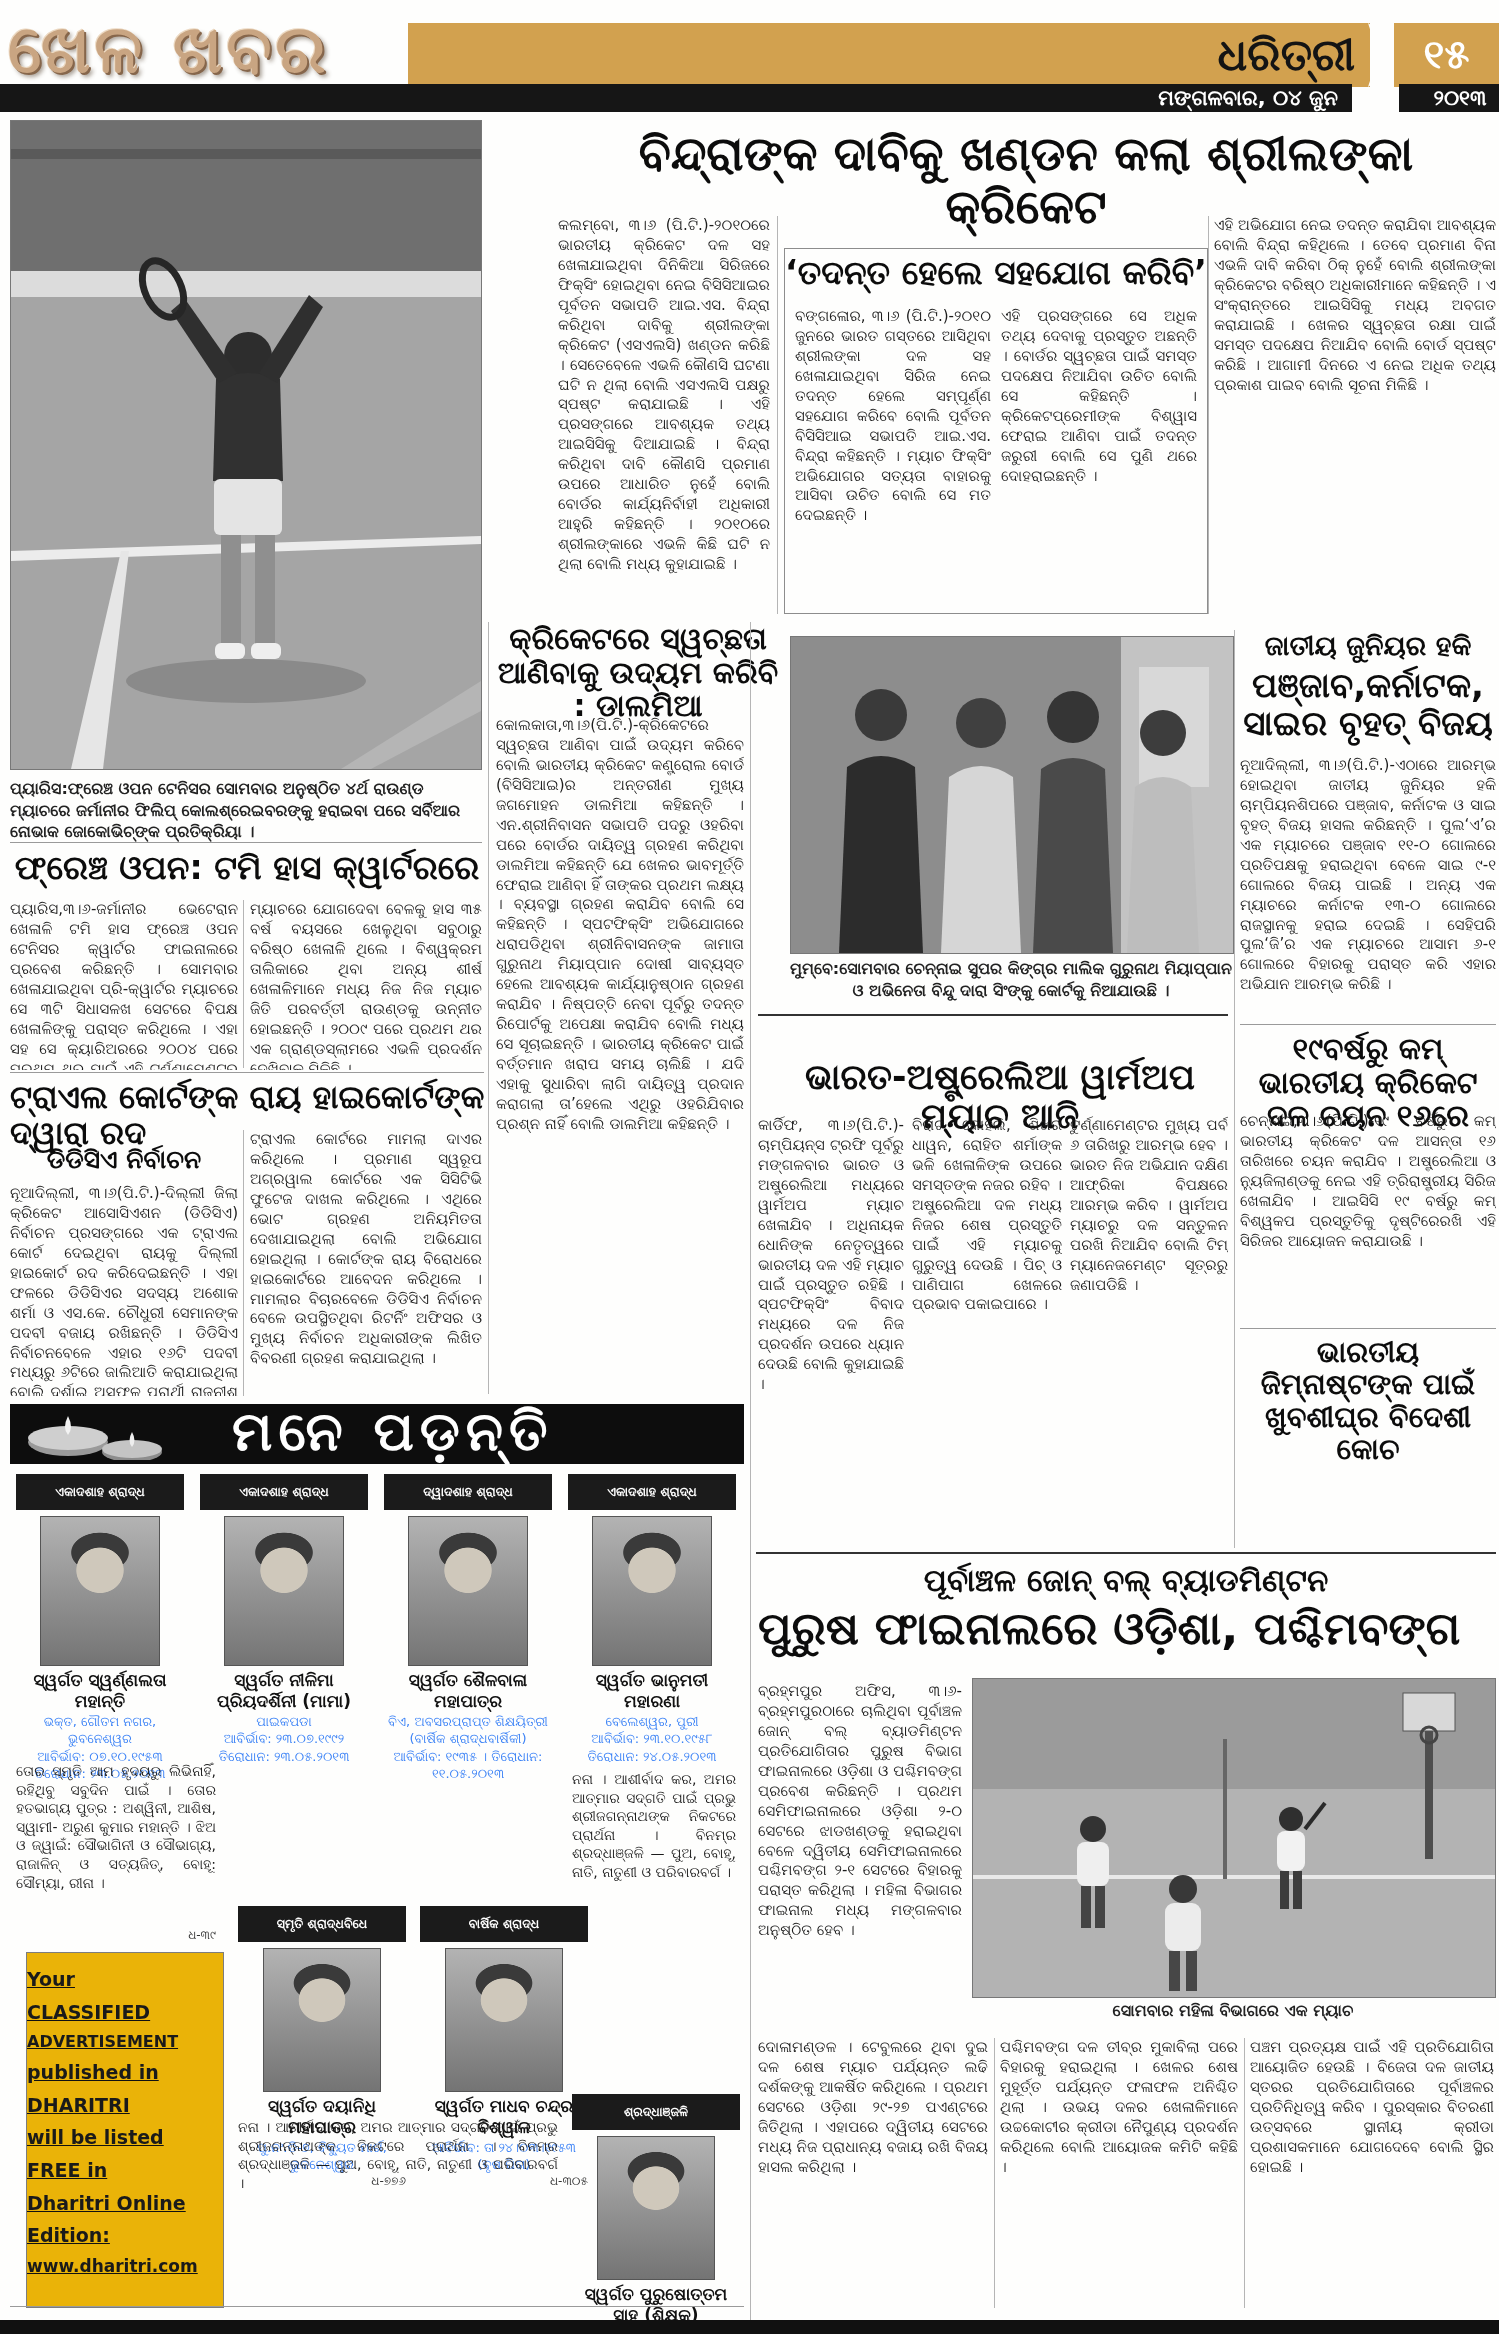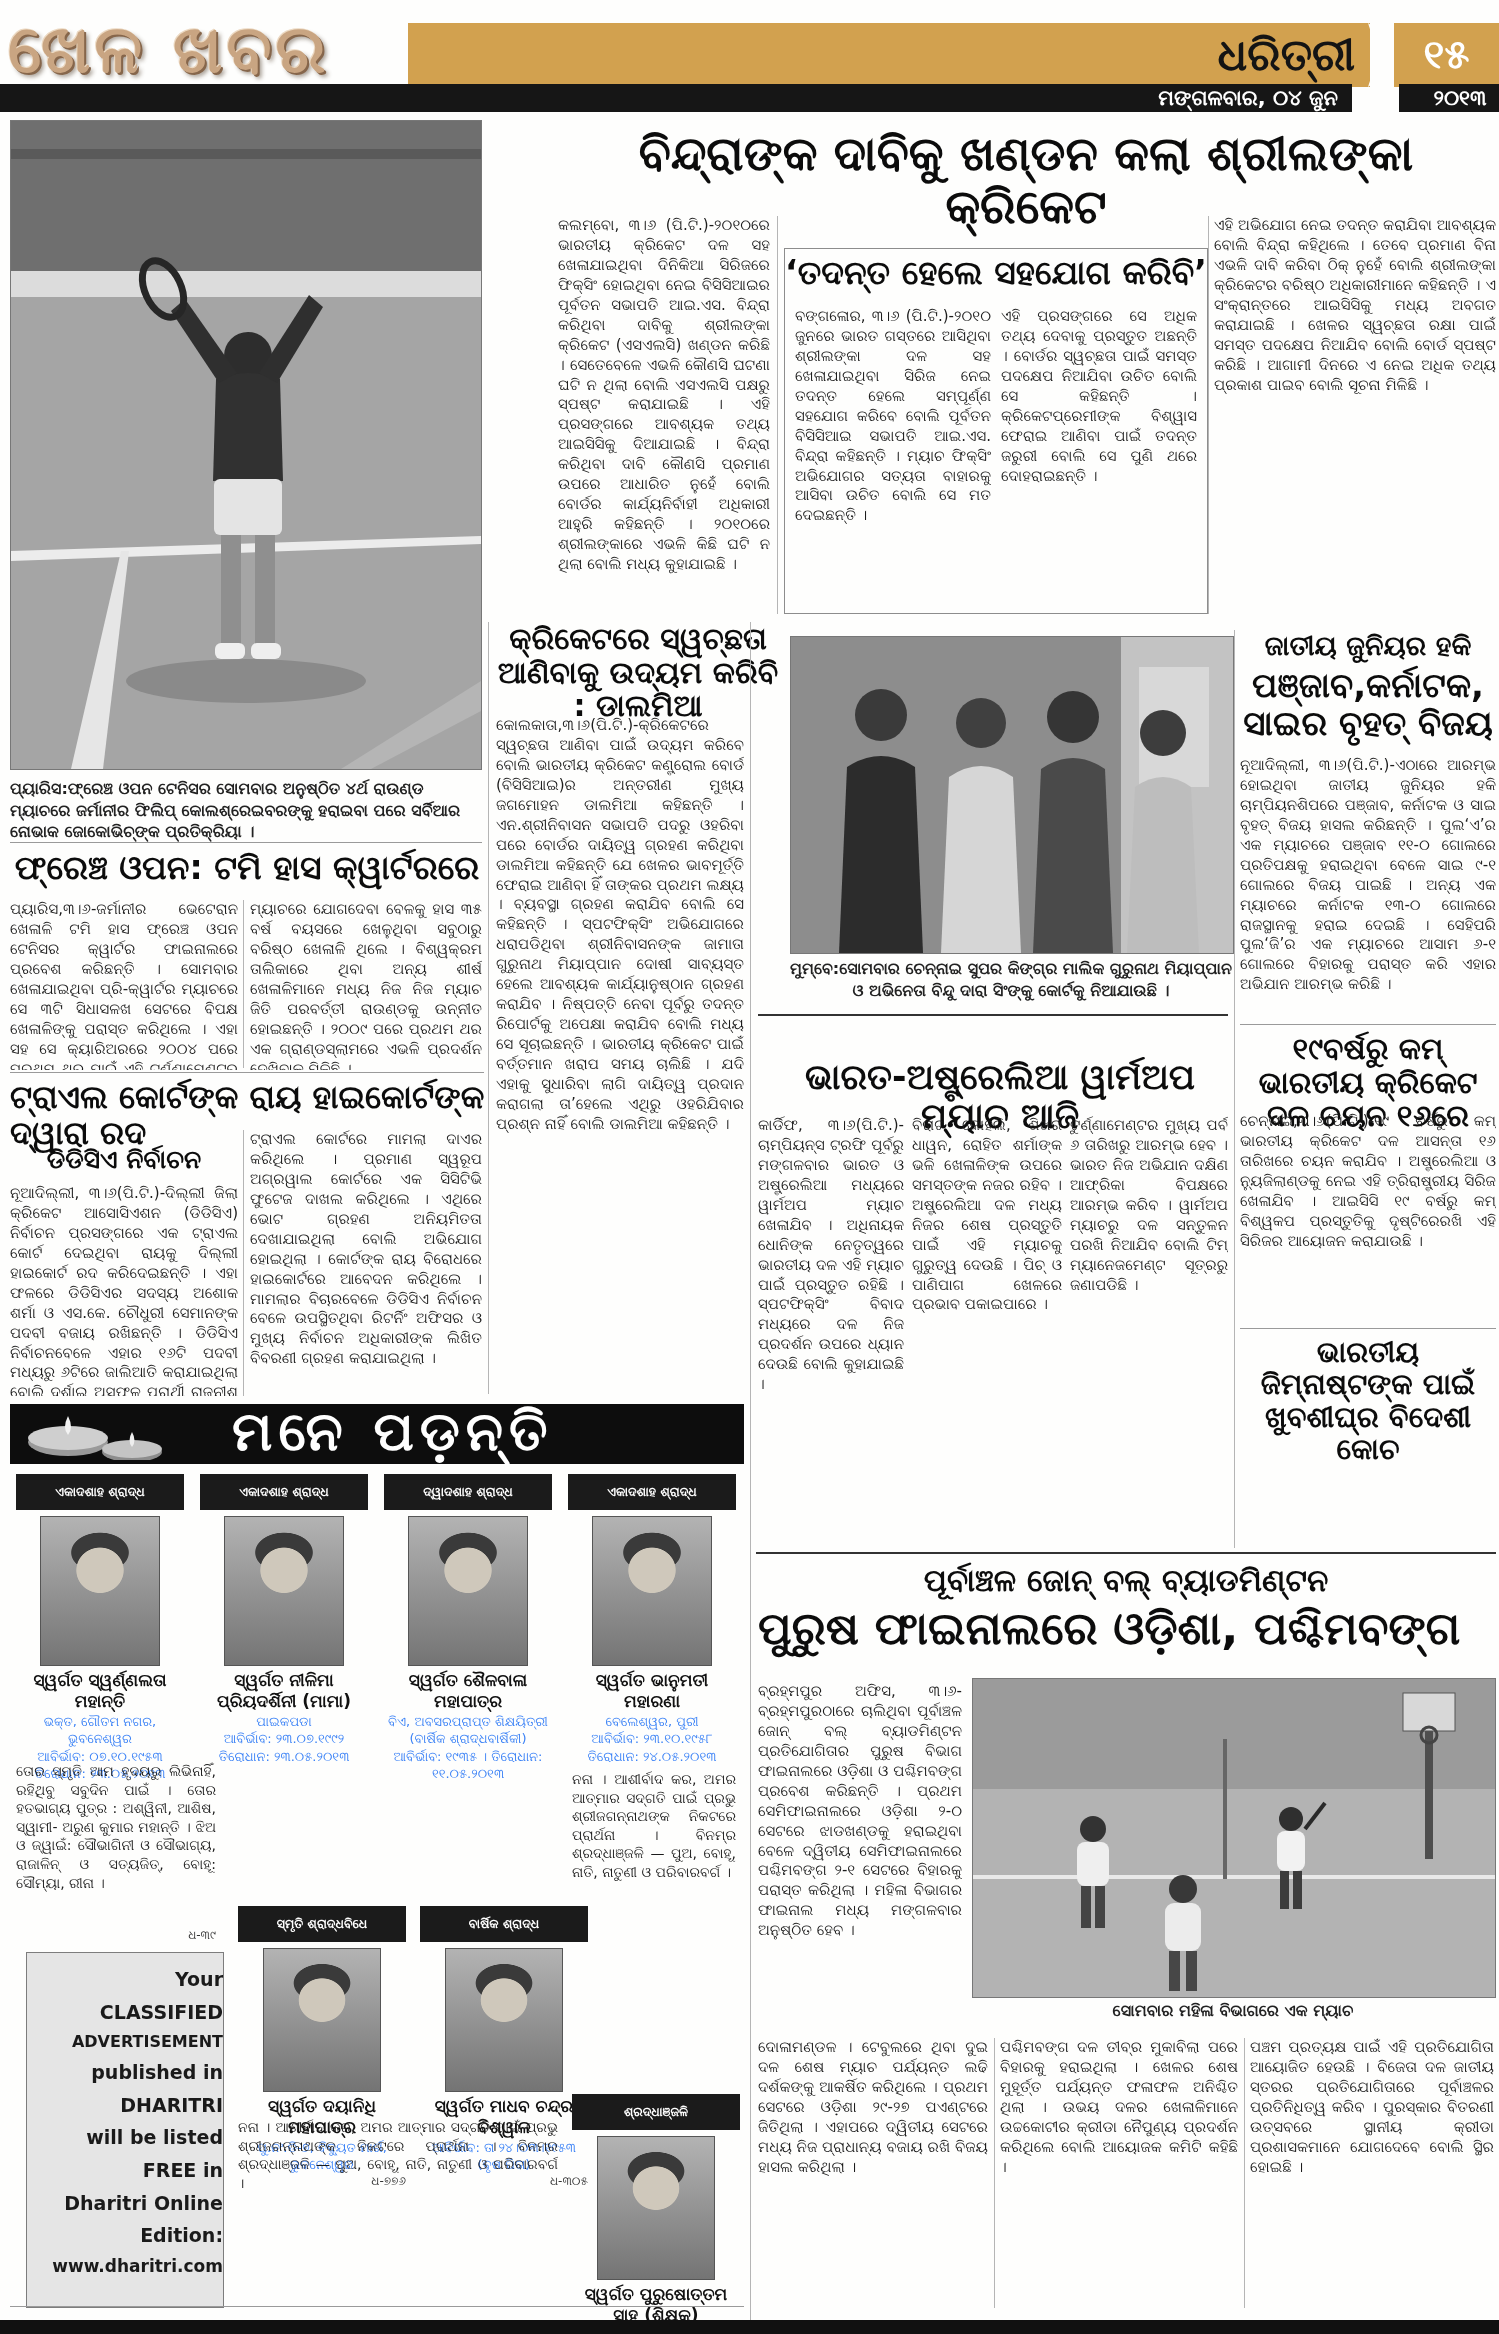--- a/index.html
+++ b/index.html
@@ -31,21 +31,21 @@
       linear-gradient(#b3b3b3,#747474);
     border:1px solid #555;}
   
   .obit-banner{background:#0d0d0d;color:#fff;}
   .obit-banner-title{font-size:54px;font-weight:800;letter-spacing:6px;}
   .obit-header{background:#1b1b1b;color:#fff;font-size:12.5px;text-align:center;
     padding:10px 0;font-weight:700;}
   .obit-name{font-size:17px;font-weight:800;text-align:center;line-height:1.25;}
   .obit-line{font-size:13px;text-align:center;line-height:1.35;color:#3b82f6;}
   .obit-code{font-size:12px;text-align:right;color:#333;}
-  .classified{background:#e5e5e5;border:1px solid #7d7d7d;text-align:right;}
+  .classified{background:#eab308;border:1px solid #7d7d7d;text-align:left;text-decoration:underline;}
   .classified div{font-size:19px;font-weight:700;color:#1a1a1a;line-height:1.72;}
   .kicker{font-weight:700;color:#0c0c0c;}
 </style>
 </head>
 <body>
 
 <div class="page">
 
   <div class="abs" style="left:0;top:4px;width:1299px;height:78px;margin-top:11px;">
     <div class="abs masthead-title" style="left:8px;top:-4px;">ଖେଳ ଖବର</div>

